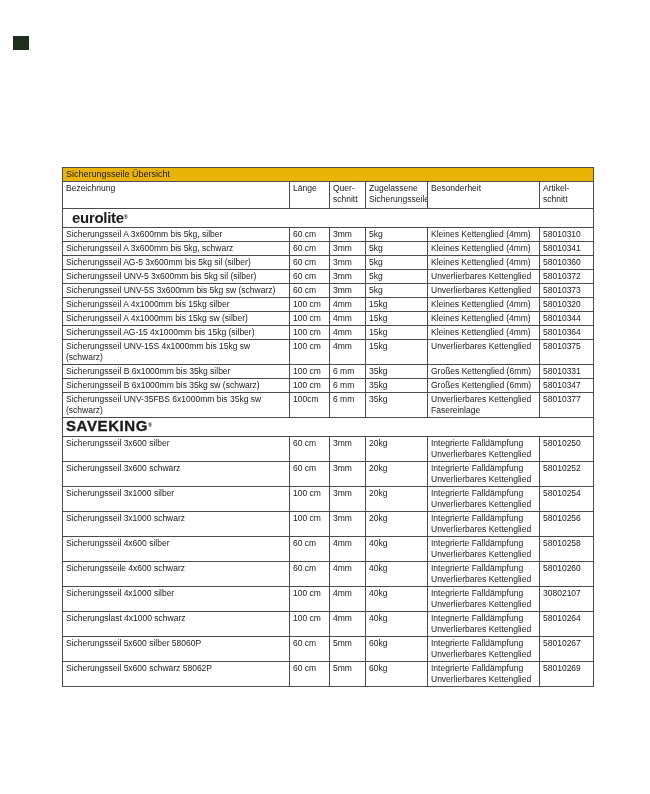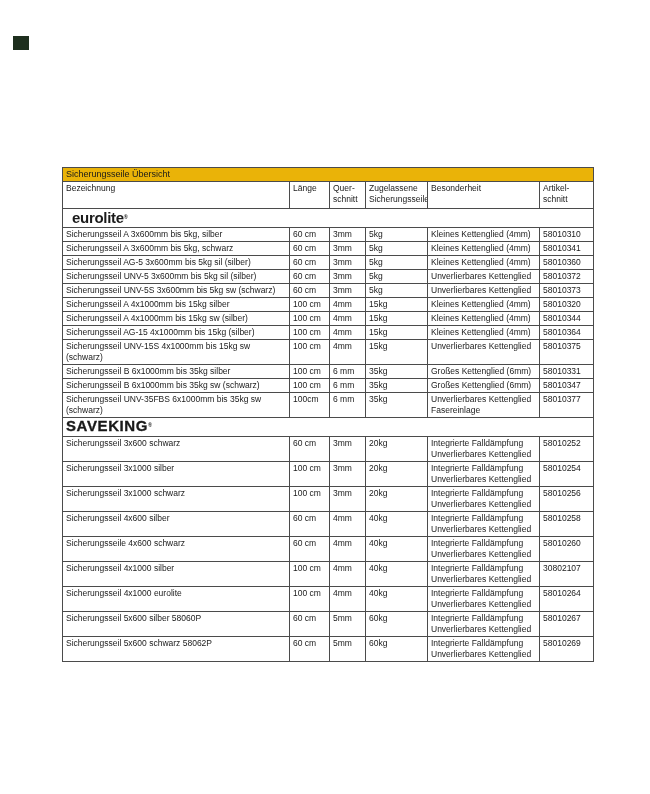--- a/index.html
+++ b/index.html
@@ -188,20 +188,29 @@
           <td>6 mm</td>
           <td>35kg</td>
           <td>Unverlierbares Kettenglied
 Fasereinlage</td>
           <td>58010377</td>
         </tr>
         <tr class="brand-row">
           <td colspan="6"><span class="brand-SAVEKING">SAVEKING</span><span class="reg-mark">®</span></td>
         </tr>
         <tr class="data-row double">
+          <td>Sicherungsseil 3x600 silber</td>
+          <td>60 cm</td>
+          <td>3mm</td>
+          <td>20kg</td>
+          <td>Integrierte Falldämpfung
+Unverlierbares Kettenglied</td>
+          <td>58010250</td>
+        </tr>
+        <tr class="data-row double">
           <td>Sicherungsseil 3x600 schwarz</td>
           <td>60 cm</td>
           <td>3mm</td>
           <td>20kg</td>
           <td>Integrierte Falldämpfung
 Unverlierbares Kettenglied</td>
           <td>58010252</td>
         </tr>
         <tr class="data-row double">
           <td>Sicherungsseil 3x1000 silber</td>
@@ -242,21 +251,21 @@
         <tr class="data-row double">
           <td>Sicherungsseil 4x1000 silber</td>
           <td>100 cm</td>
           <td>4mm</td>
           <td>40kg</td>
           <td>Integrierte Falldämpfung
 Unverlierbares Kettenglied</td>
           <td>30802107</td>
         </tr>
         <tr class="data-row double">
-          <td>Sicherungsseil 4x1000 eurolite</td>
+          <td>Sicherungslast 4x1000 schwarz</td>
           <td>100 cm</td>
           <td>4mm</td>
           <td>40kg</td>
           <td>Integrierte Falldämpfung
 Unverlierbares Kettenglied</td>
           <td>58010264</td>
         </tr>
         <tr class="data-row double">
           <td>Sicherungsseil 5x600 silber 58060P</td>
           <td>60 cm</td>

